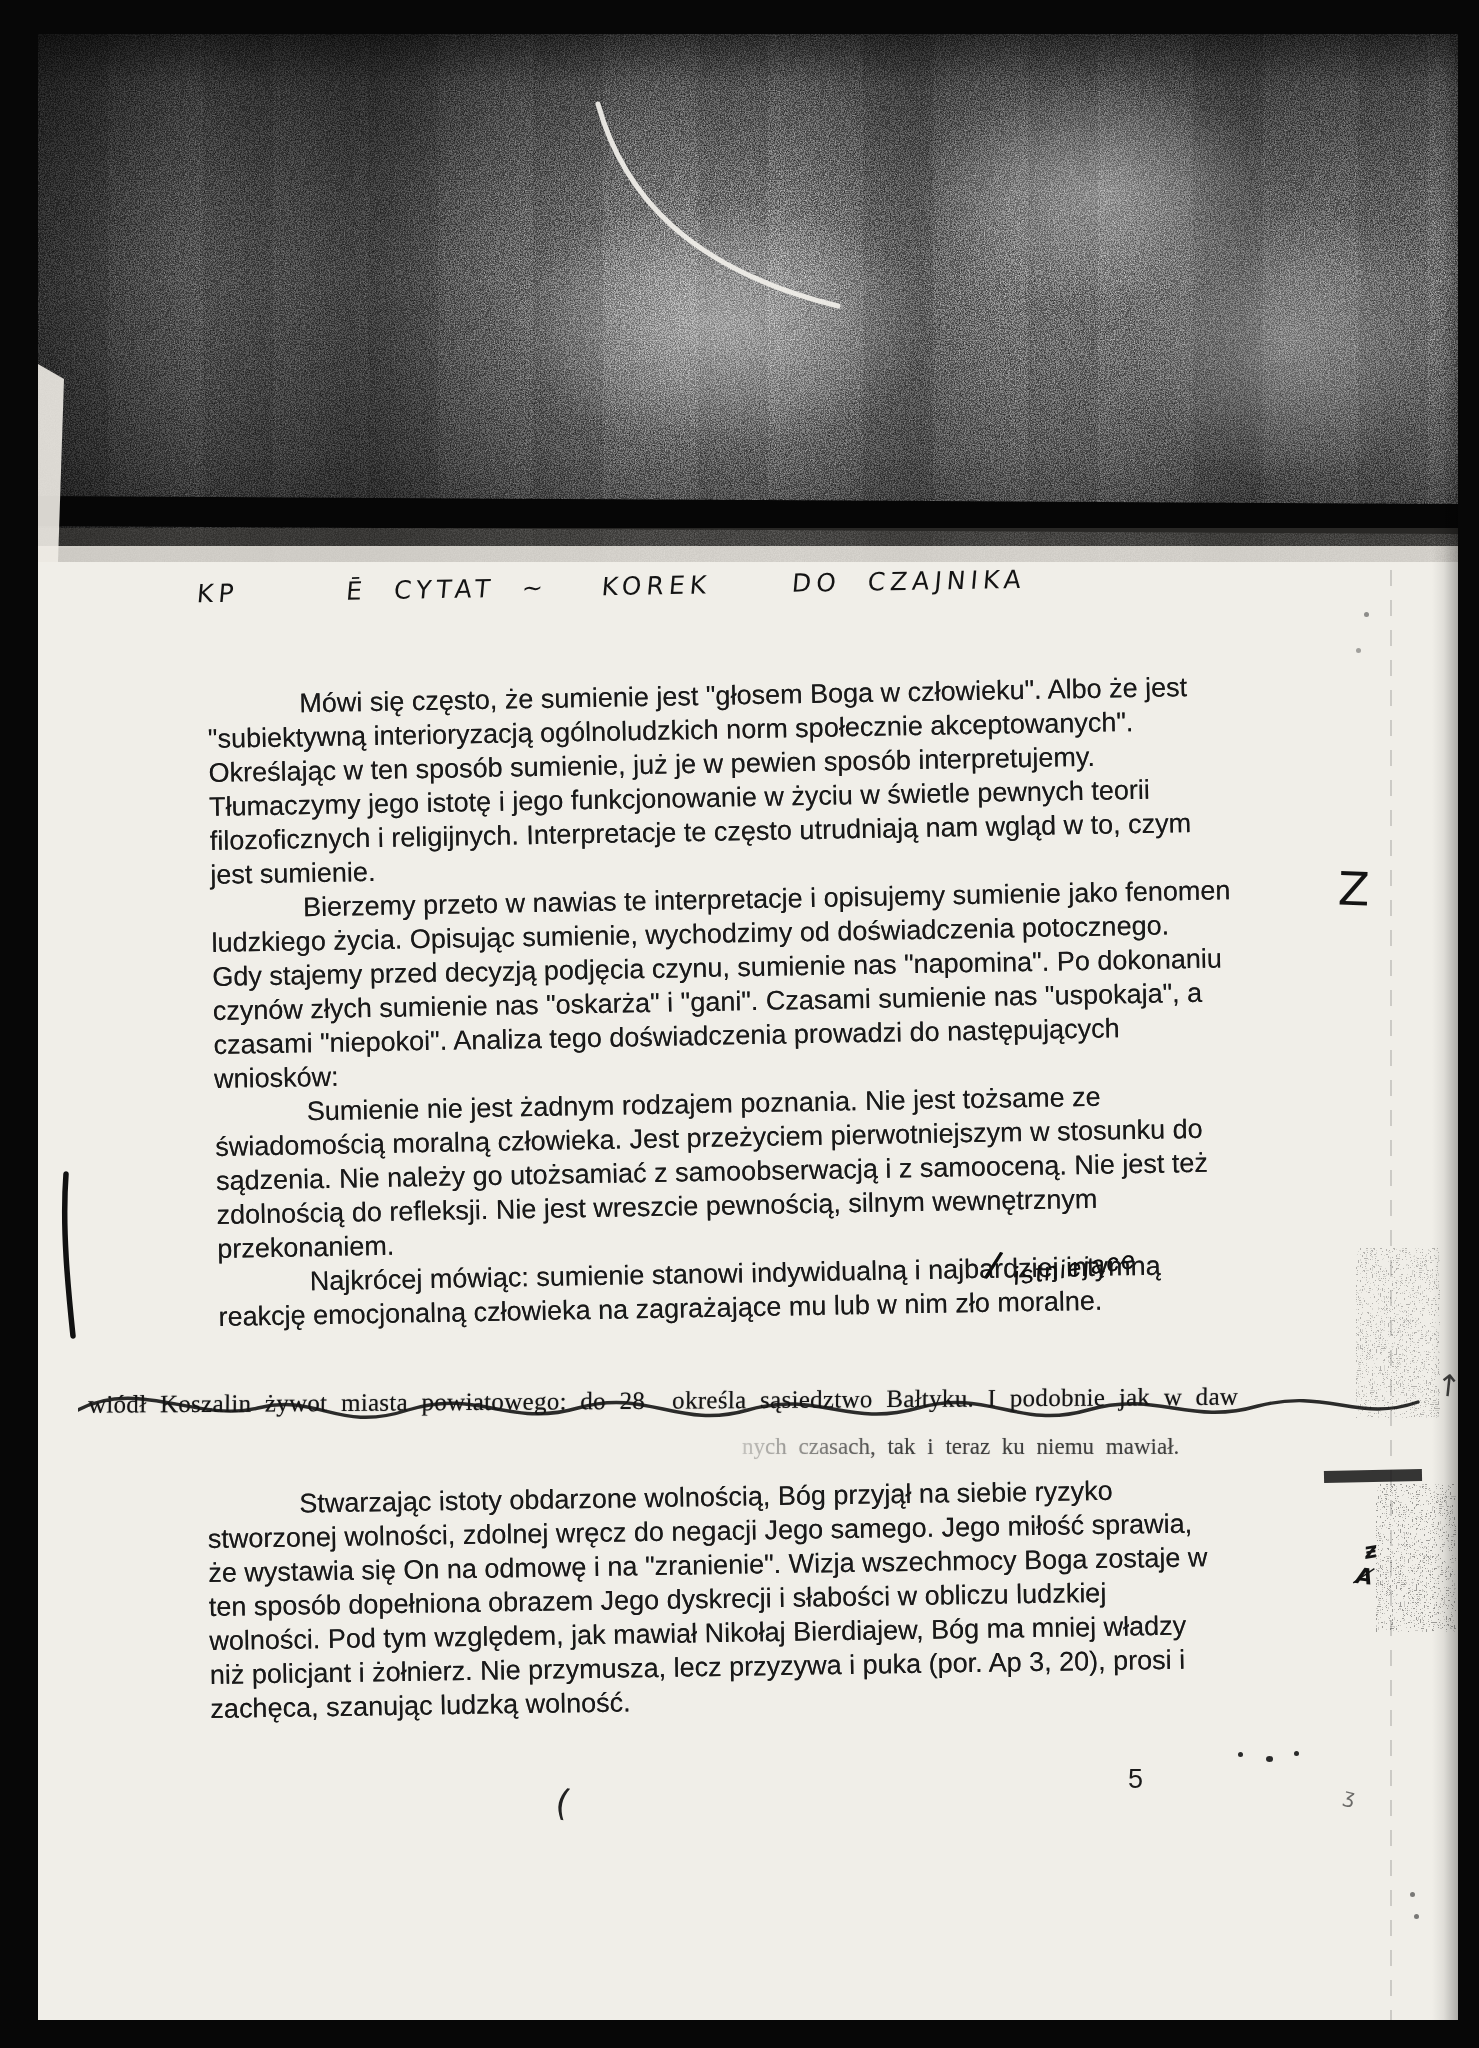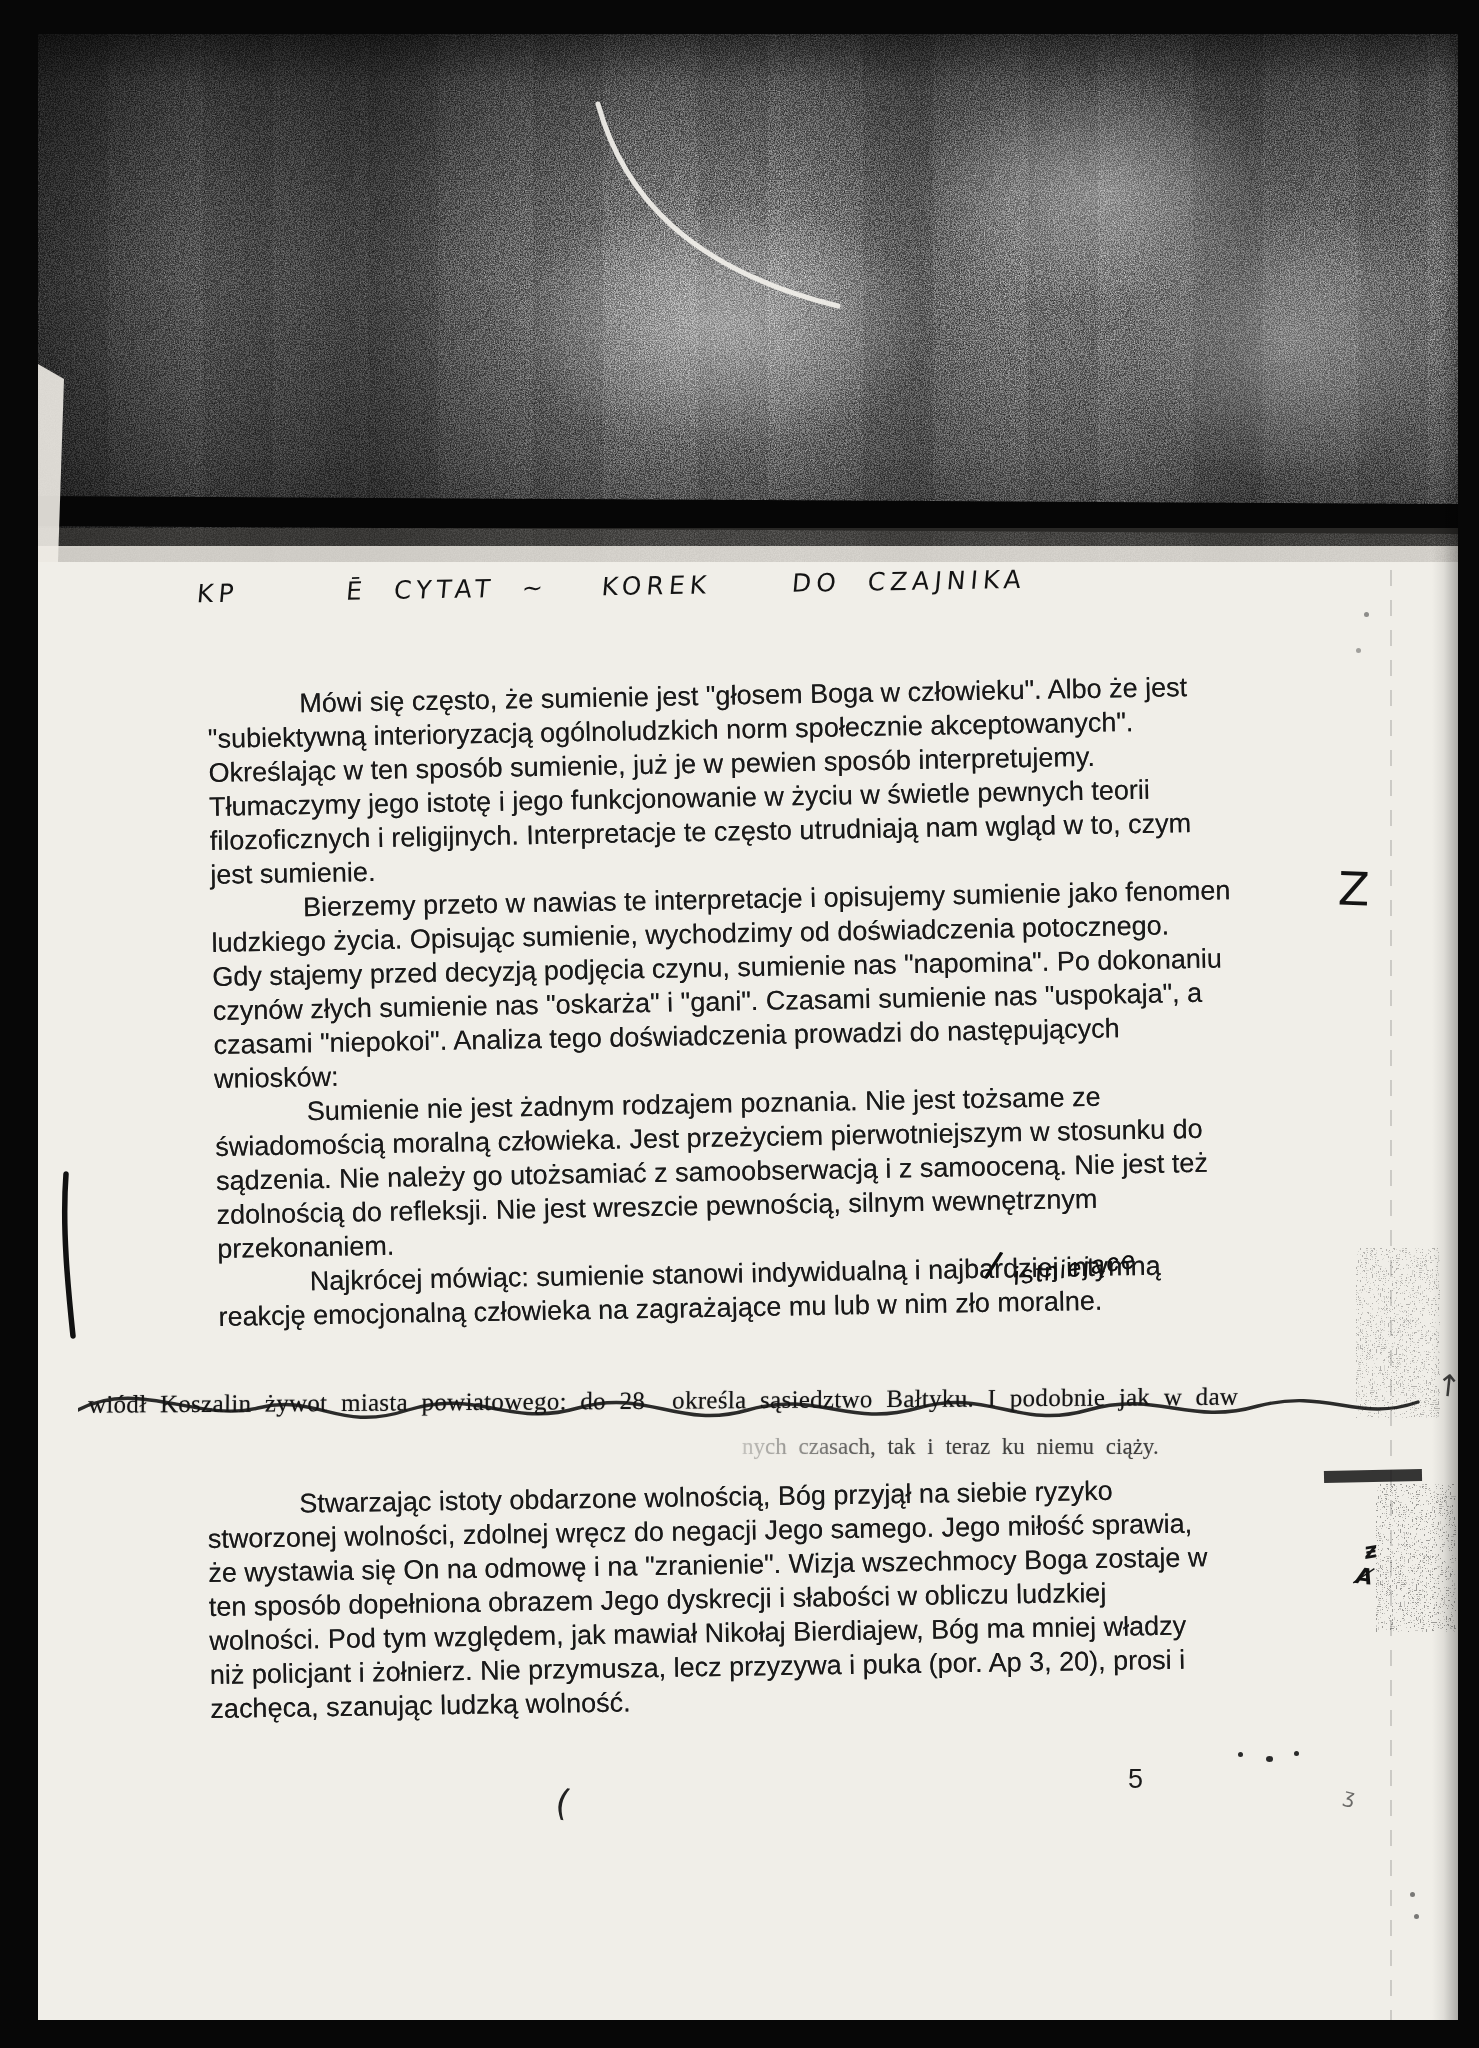--- a/index.html
+++ b/index.html
@@ -155,21 +155,21 @@
         <div class="line">zdolnością do refleksji. Nie jest wreszcie pewnością, silnym wewnętrznym</div>
         <div class="line">przekonaniem.</div>
       </div>
       <div>
         <div class="line first">Najkrócej mówiąc: sumienie stanowi indywidualną i najbardziej intymną</div>
         <div class="line">reakcję emocjonalną człowieka na zagrażające mu lub w nim zło moralne.</div>
       </div>
     </div>
 
   <div class="bleed">wiódł Koszalin żywot miasta powiatowego: do 28  określa sąsiedztwo Bałtyku. I podobnie jak w daw</div>
-  <div class="bleed2">nych czasach, tak i teraz ku niemu ciąży.</div>
+  <div class="bleed2">nych czasach, tak i teraz ku niemu mawiał.</div>
   <svg class="wave-svg" width="1345" height="70">
     <path d="M 0 42 C 60 10, 120 55, 180 40 C 240 25, 260 65, 330 42 C 400 20, 430 60, 500 40
              C 570 20, 600 62, 670 42 C 740 22, 770 60, 840 40 C 910 20, 940 62, 1010 42
              C 1080 22, 1110 58, 1180 38 C 1250 20, 1280 55, 1340 34" stroke="#151515" stroke-width="3.4" fill="none" opacity="0.9" stroke-linecap="round"></path>
   </svg>
 
   <div class="typed" id="text-final">
       <div>
         <div class="line first">Stwarzając istoty obdarzone wolnością, Bóg przyjął na siebie ryzyko</div>
         <div class="line">stworzonej wolności, zdolnej wręcz do negacji Jego samego. Jego miłość sprawia,</div>

